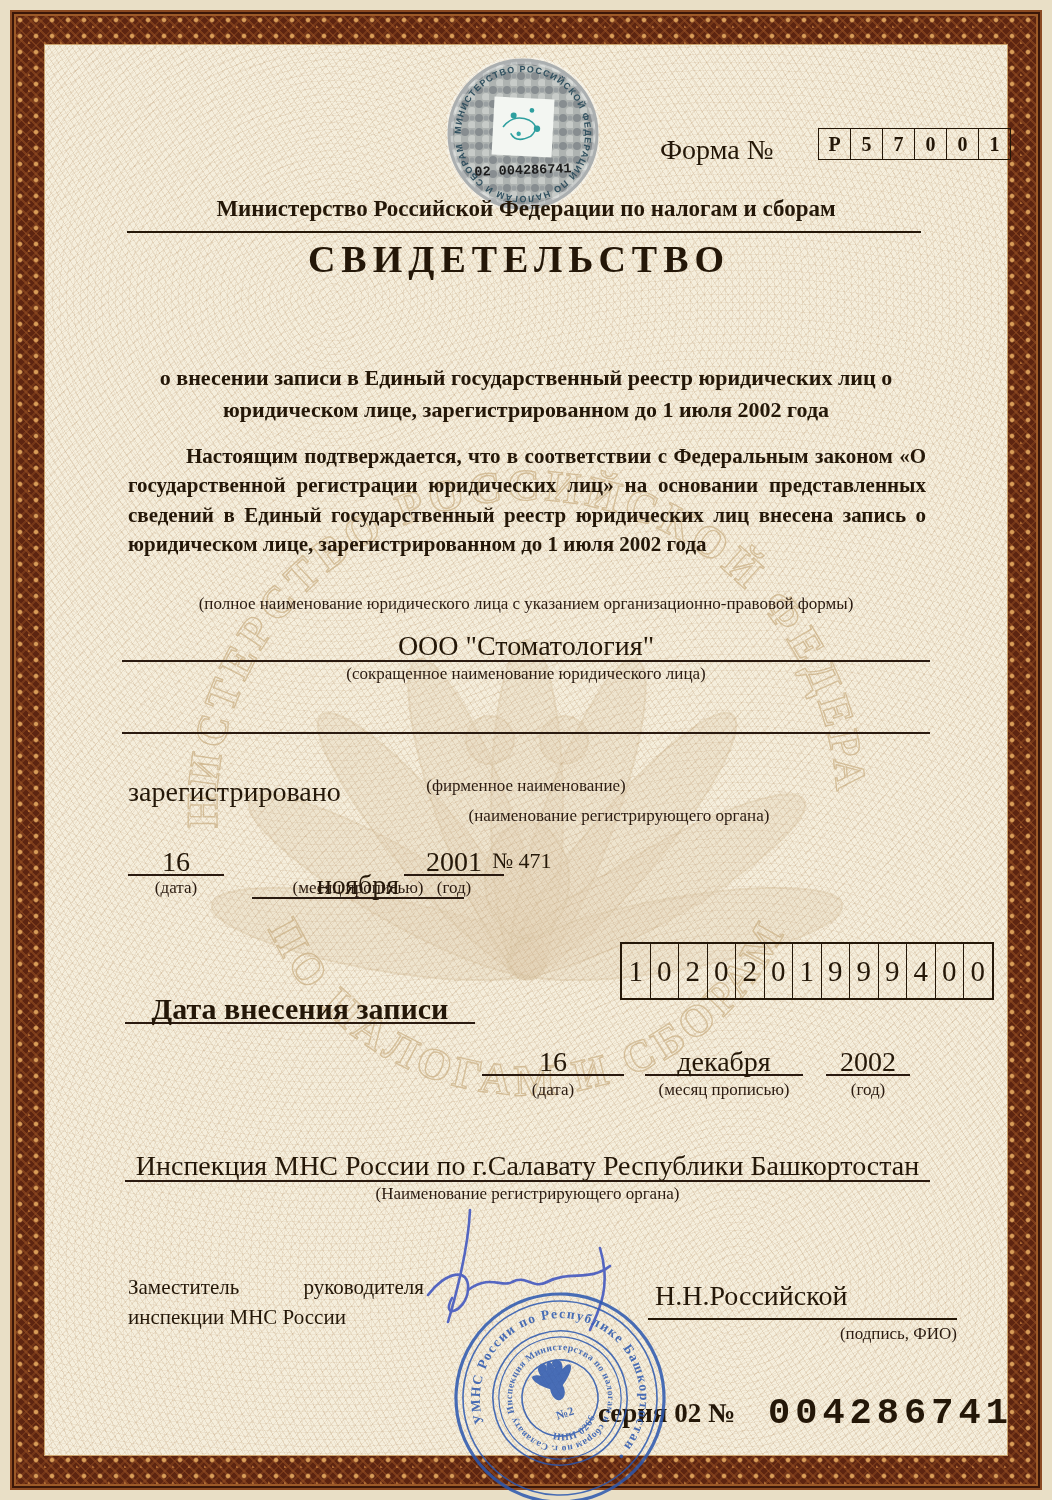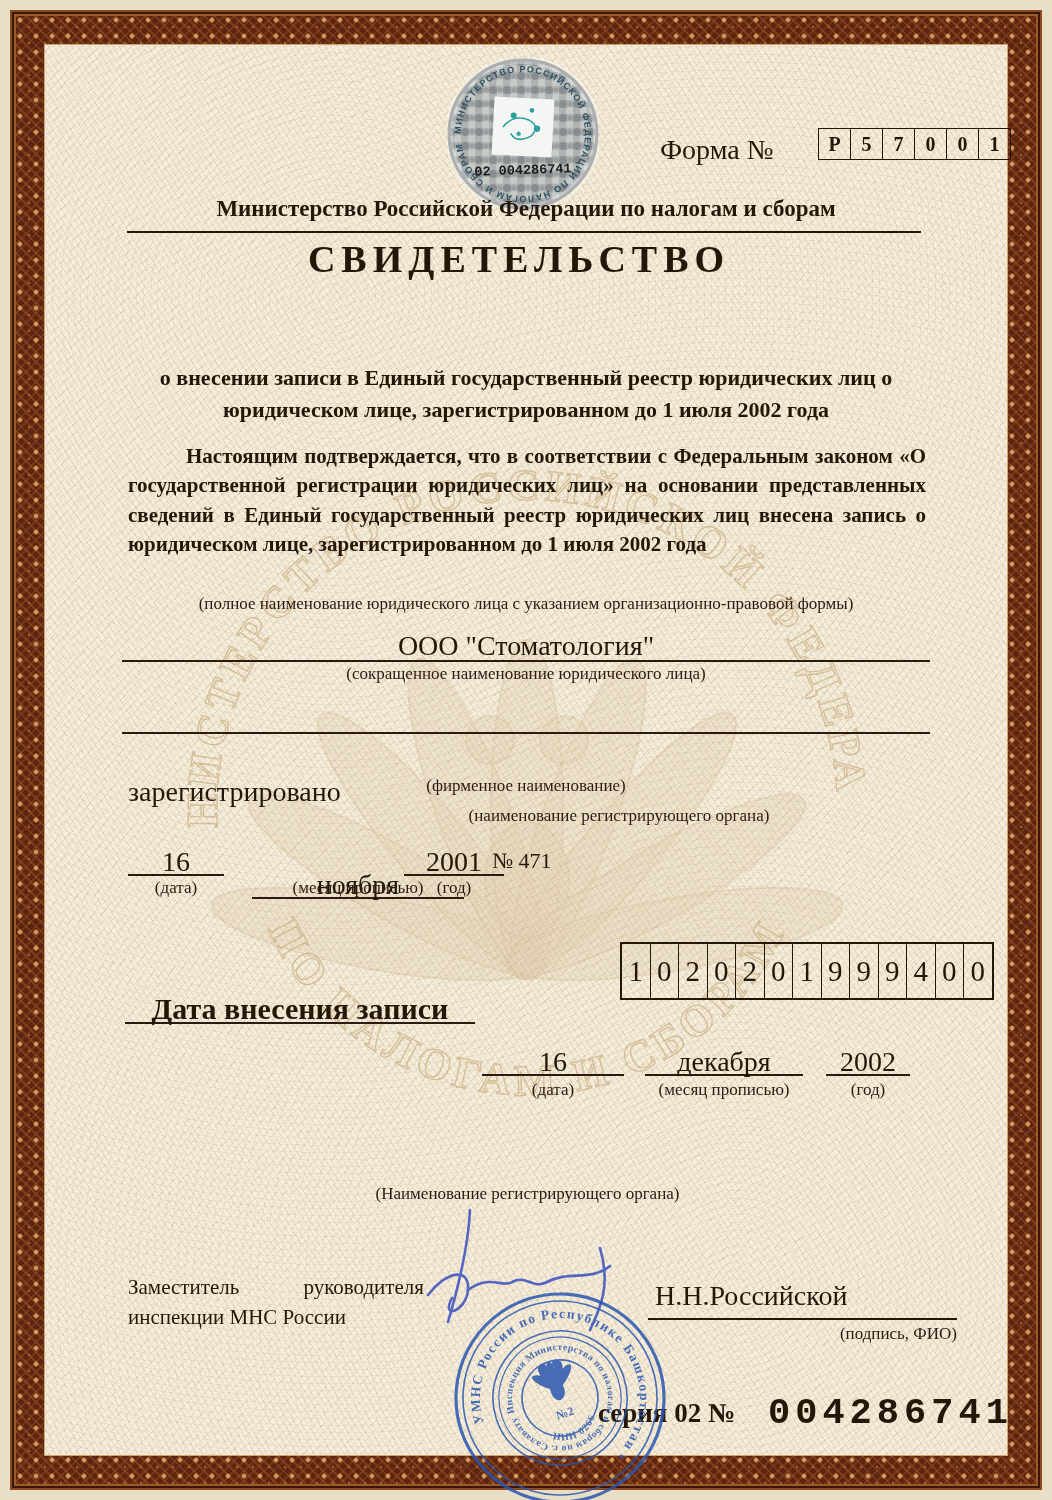--- a/index.html
+++ b/index.html
@@ -158,20 +158,21 @@
   </div>
 
   <div class="abs uline center b" style="left:125px;width:350px;top:992px;height:30px;font-size:30px;">Дата внесения записи</div>
   <div class="abs uline center val" style="left:482px;width:142px;top:1046px;height:28px;">16</div>
   <div class="abs center cap" style="left:482px;width:142px;top:1080px;">(дата)</div>
   <div class="abs uline center val" style="left:645px;width:158px;top:1046px;height:28px;">декабря</div>
   <div class="abs center cap" style="left:635px;width:178px;top:1080px;">(месяц прописью)</div>
   <div class="abs uline center val" style="left:826px;width:84px;top:1046px;height:28px;">2002</div>
   <div class="abs center cap" style="left:826px;width:84px;top:1080px;">(год)</div>
 
+  <div class="abs uline center val" style="left:125px;right:122px;top:1150px;height:30px;">Инспекция МНС России по г.Салавату Республики Башкортостан</div>
   <div class="abs center cap" style="left:125px;right:122px;top:1184px;">(Наименование регистрирующего органа)</div>
 
   <div class="abs" style="left:128px;top:1272px;width:296px;font-size:21px;line-height:1.45;text-align:justify;">Заместитель руководителя инспекции МНС России</div>
   <div class="abs val" style="left:655px;top:1280px;">Н.Н.Российской</div>
   <div class="abs" style="left:648px;right:95px;top:1318px;height:2px;background:#241708;"></div>
   <div class="abs center cap" style="left:648px;right:95px;top:1324px;text-align:right;">(подпись, ФИО)</div>
 
   <svg class="abs" style="left:410px;top:1200px;" width="220" height="140" viewBox="0 0 220 140">
     <g fill="none" stroke="#3a50bf" stroke-width="2.6" stroke-linecap="round" opacity="0.85">
       <path d="M 60 10 C 58 52, 46 95, 38 122"></path>

